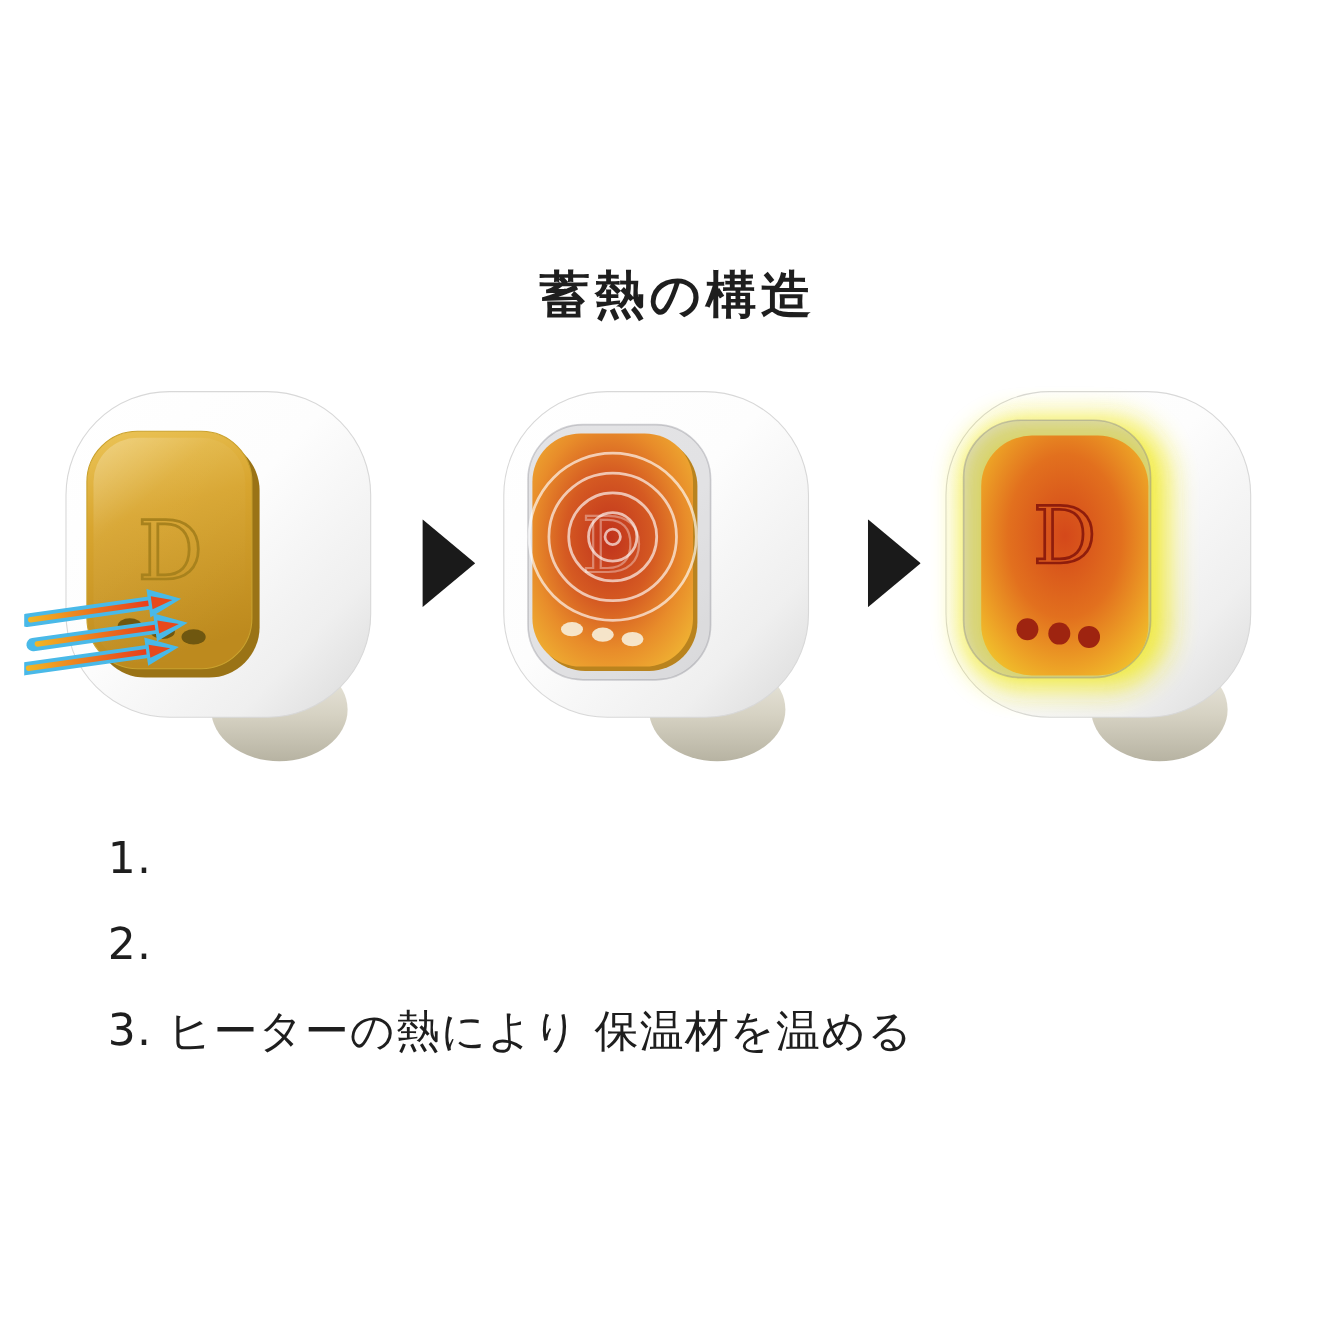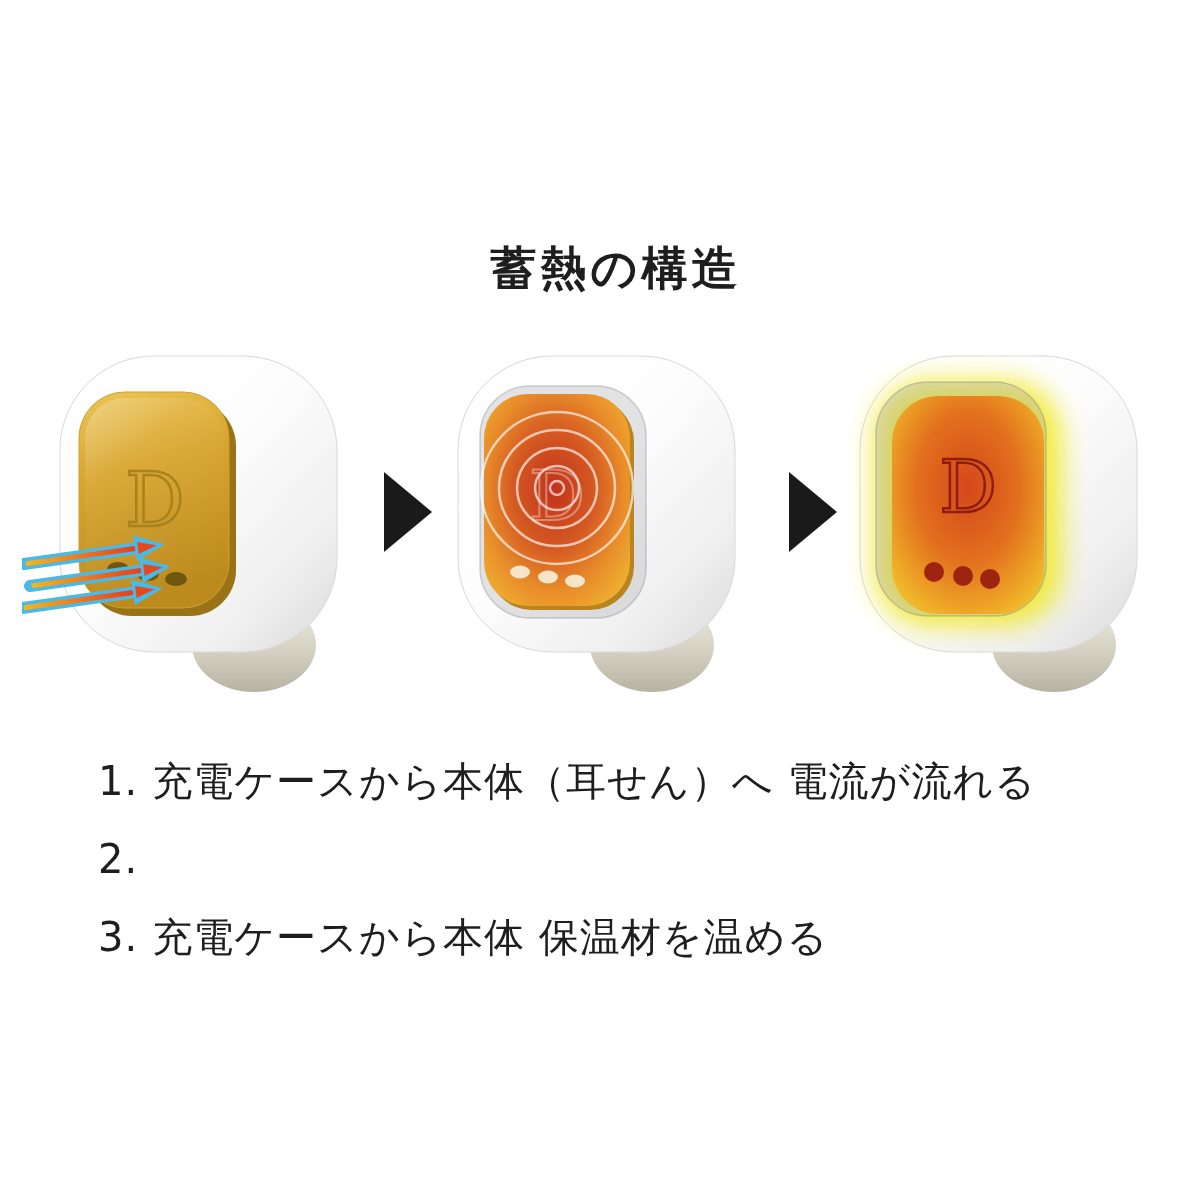--- a/index.html
+++ b/index.html
@@ -238,24 +238,23 @@
           <circle cx="141" cy="228" r="10"></circle>
           <circle cx="168" cy="231" r="10"></circle>
         </g>
       </g>
     </svg>
   </figure>
 
   <div class="steps">
     <div class="step-row">
       <span class="step-number">1.</span>
-      <span class="step-text">充電ケースから本体（耳せん）へ 電流が流れる</span>
     </div>
     <div class="step-row">
       <span class="step-number">2.</span>
     </div>
     <div class="step-row">
       <span class="step-number">3.</span>
-      <span class="step-text">充電ケースから本体 保温材を温める</span>
+      <span class="step-text">ヒーターの熱により 保温材を温める</span>
     </div>
   </div>
 
 </div>
 
 </body></html>

